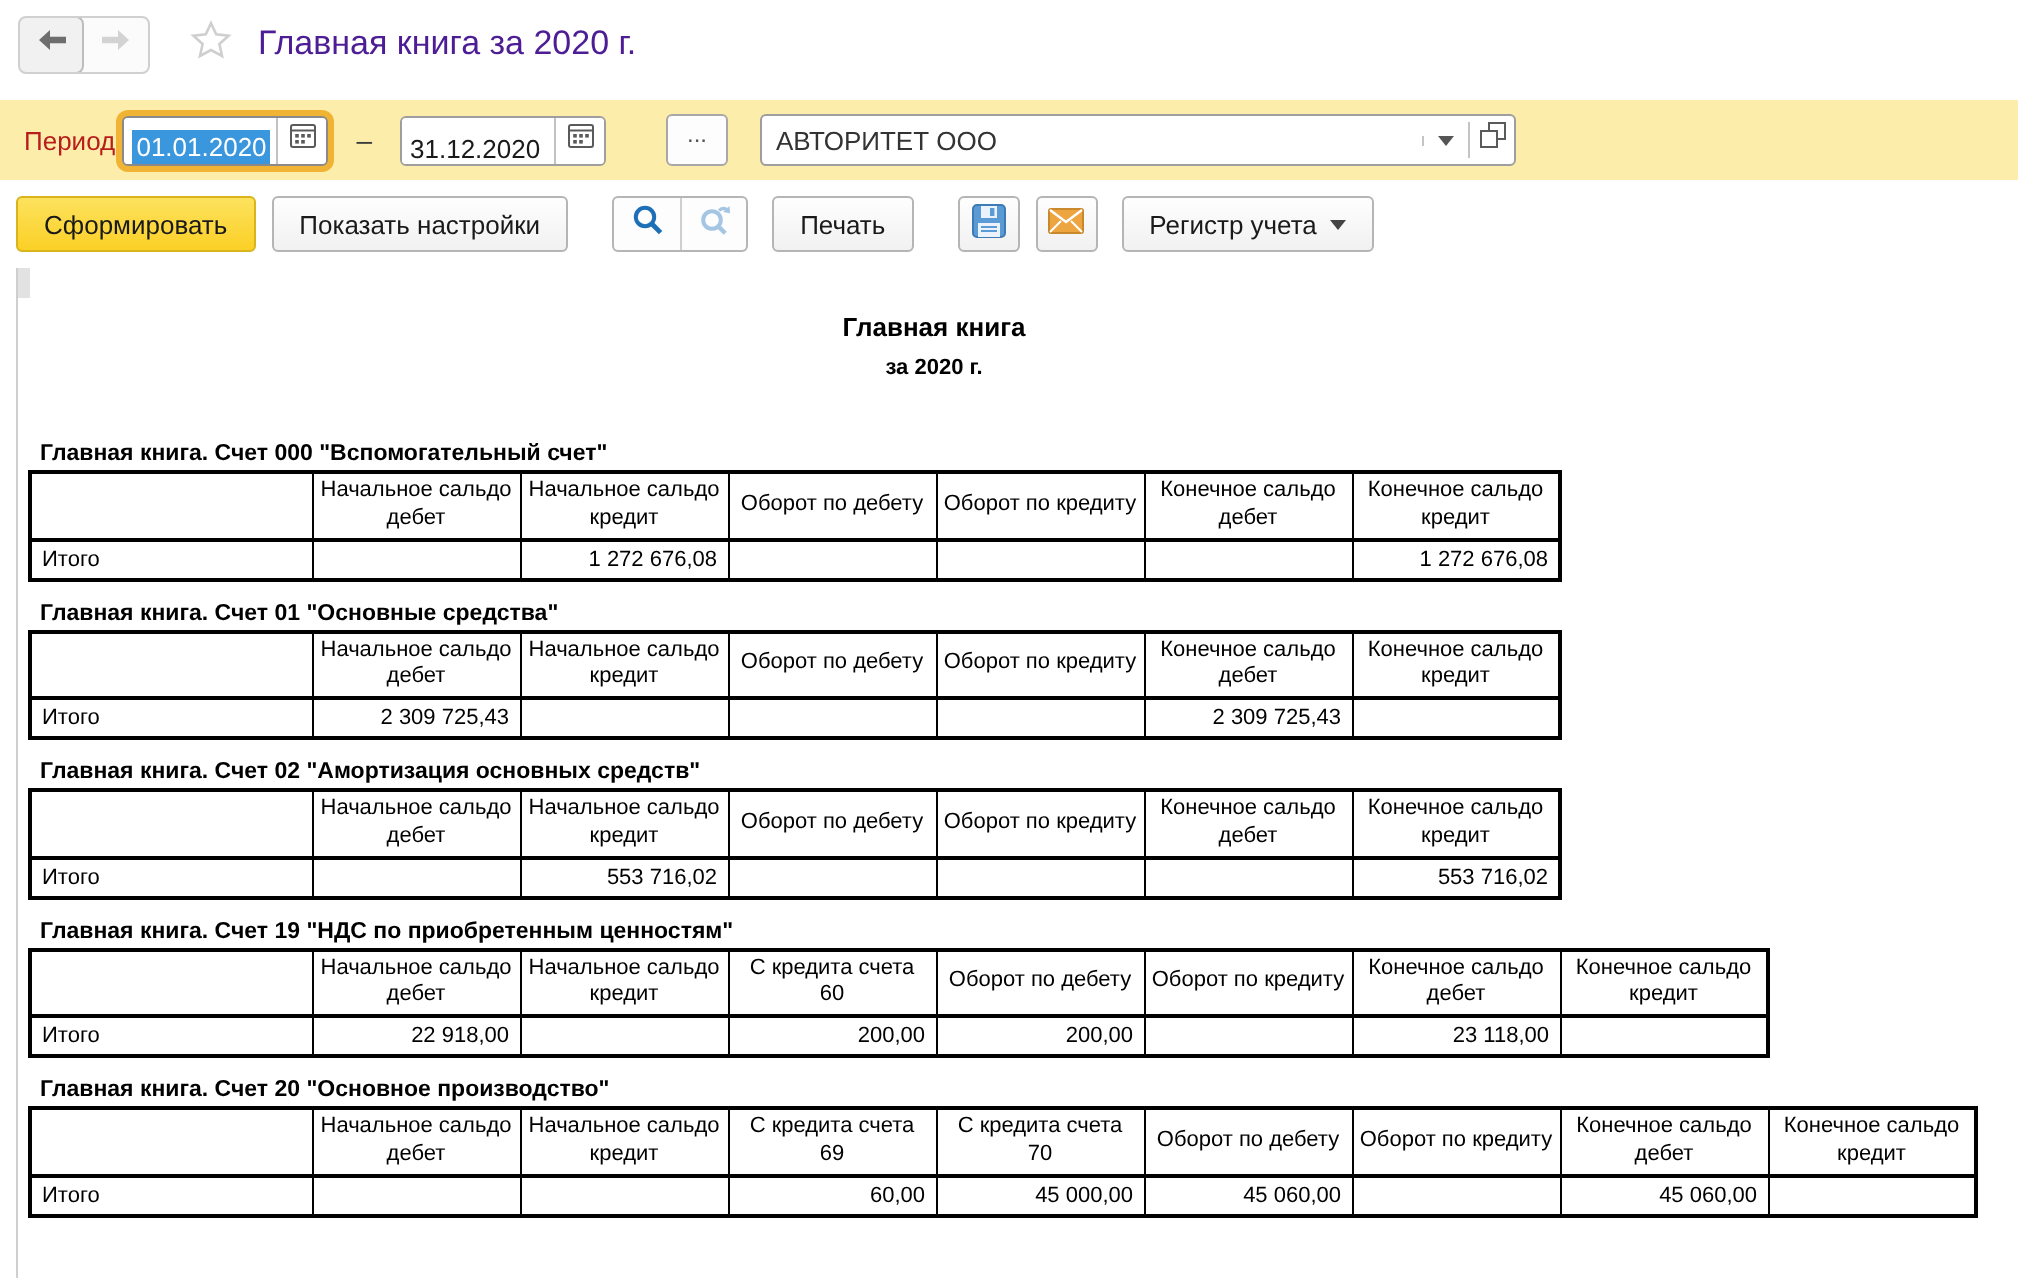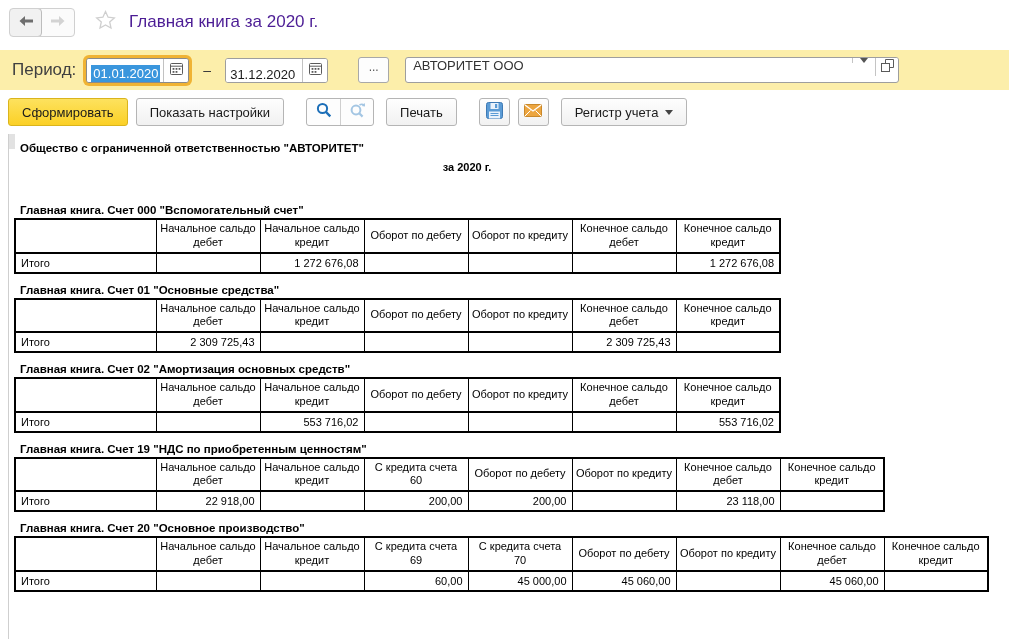--- a/index.html
+++ b/index.html
@@ -13,29 +13,29 @@
   
   .titlebar { height:44px; display:flex; align-items:center; padding-left:9px; background:#fff; }
   .nav-group { display:flex; height:29px; border:1px solid #d0d0d0; border-radius:4px; overflow:hidden; background:#fbfbfb; }
   .nav-btn { width:33px; display:flex; align-items:center; justify-content:center; cursor:pointer; }
   .nav-btn.back { background:#f1f1f1; border:1px solid #bdbdbd; border-radius:4px; margin:-1px; }
   .star { margin-left:20px; display:flex; align-items:center; cursor:pointer; }
   .page-title { margin-left:13px; font-size:17px; color:#4c1d95; }
 
   
   .filter-bar { height:40px; margin-top:6px; background:#fceeaa; display:flex; align-items:center; padding-left:12px; }
-  .period-label { font-size:17px; color:#404040; margin-right:10px; }
+  .period-label { font-size:13px; color:#b91c1c; }
   .date-field { display:flex; height:25px; background:#fff; border:1px solid #9e9e9e; border-radius:3px; overflow:hidden; }
   .date-field.focused { box-shadow:0 0 0 3px #f0b334; border-color:#8a8a8a; }
   .date-text { width:76px; display:flex; align-items:flex-end; padding-left:4px; font-size:13px; background:#fff; }
   .date-text .sel { background:#3a96dd; color:#fff; padding:1px 2px; }
   .cal-btn { width:25px; border-left:1px solid #c2c2c2; display:flex; align-items:center; justify-content:center; background:#fff; cursor:pointer; }
   .dash { margin:0 14px; font-size:14px; color:#3c3c3c; }
   .more-btn { margin-left:30px; width:31px; height:26px; background:#fdfdfd; border:1px solid #a8a8a8; border-radius:3px; font-size:12px; color:#555; display:flex; align-items:center; justify-content:center; padding-bottom:6px; cursor:pointer; }
-  .org-combo { margin-left:16px; width:494px; height:26px; background:#fff; border:1px solid #9e9e9e; border-radius:3px; display:flex; align-items:flex-start; overflow:hidden; }
+  .org-combo { margin-left:16px; width:378px; height:26px; background:#fff; border:1px solid #9e9e9e; border-radius:3px; display:flex; align-items:center; overflow:hidden; }
   .org-text { flex:1; display:flex; align-items:center; padding-left:7px; font-size:13px; color:#333; }
   .combo-seg { width:23px; border-left:1px solid #c4c4c4; display:flex; align-items:center; justify-content:center; cursor:pointer; background:#fff; }
   .tri-down { width:0; height:0; border-left:4px solid transparent; border-right:4px solid transparent; border-top:5px solid #555; }
 
   
   .toolbar { margin-top:7px; height:30px; display:flex; align-items:center; padding-left:8px; }
   .btn { height:28px; border:1px solid #b5b5b5; border-radius:3px; background:linear-gradient(#fefefe,#f1f1f1); font-size:13px; color:#1a1a1a; padding:0 13px; display:flex; align-items:center; cursor:pointer; white-space:nowrap; }
   .btn-primary { background:linear-gradient(#fde25e,#fbd026); border-color:#dab41c; }
   .btn-group { display:flex; height:28px; border:1px solid #b5b5b5; border-radius:3px; overflow:hidden; background:#fdfdfd; }
   .seg-btn { width:33px; display:flex; align-items:center; justify-content:center; cursor:pointer; }
@@ -193,21 +193,21 @@
   <div class="btn sp12">
     <span>Регистр учета</span>
     <span class="tri-down"></span>
   </div>
 </div>
 
 <div class="report">
   <div class="report-corner"></div>
   <div class="report-vline"></div>
   <div class="report-content">
-    <div class="company">Общество с ограниченной ответственностью "АВТОРИТЕТ"</div>
+    <div class="report-title">Главная книга</div>
     <div class="report-subtitle">за 2020 г.</div>
     <div class="sections">
         <div class="section">
           <div class="section-title">Главная книга. Счет 000 "Вспомогательный счет"</div>
           <table class="ledger">
             <colgroup>
               <col style="width: 141px;">
               <col style="width: 104px;">
               <col style="width: 104px;">
               <col style="width: 104px;">

